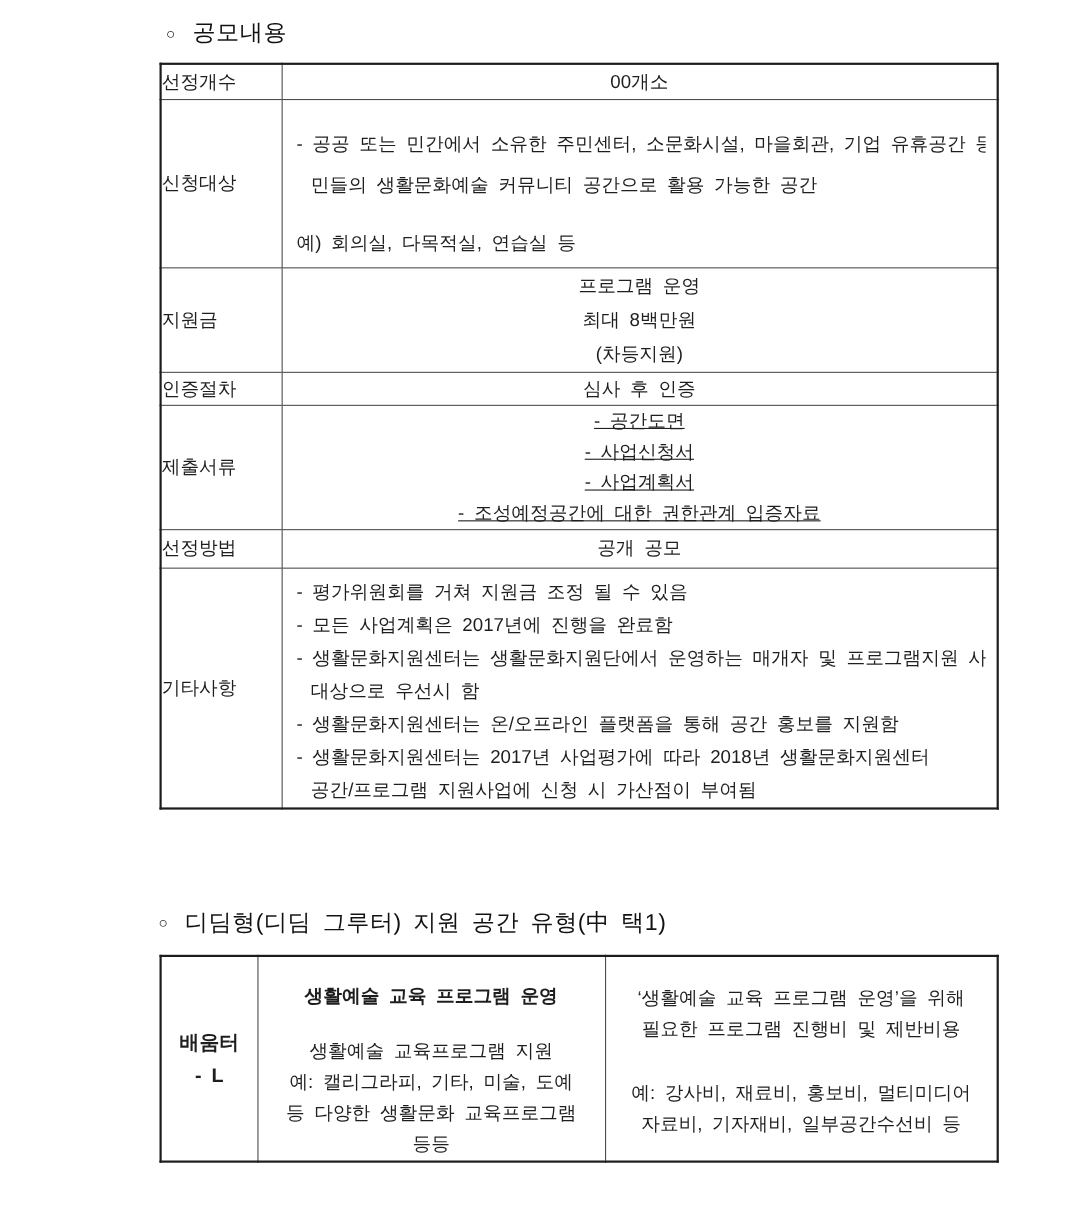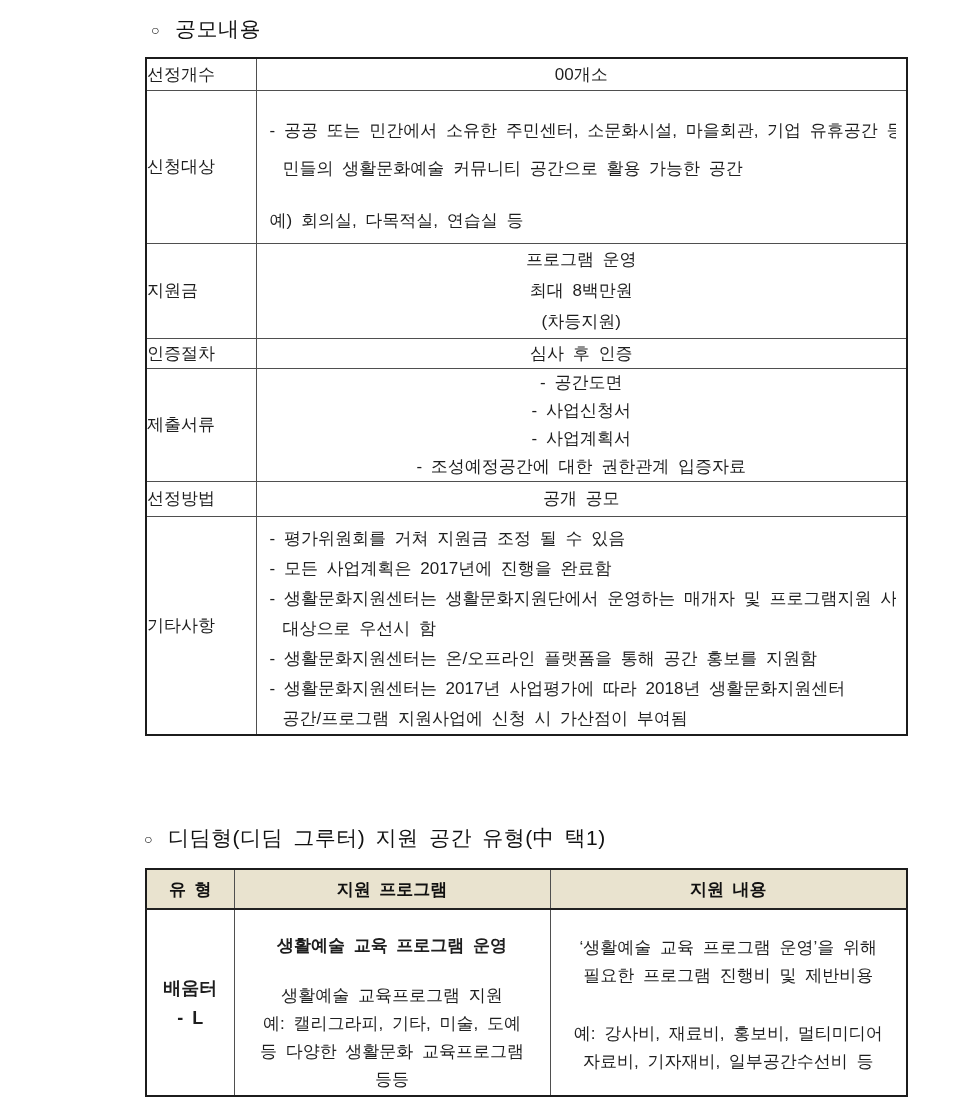--- a/index.html
+++ b/index.html
@@ -58,21 +58,21 @@
   
   .appl{vertical-align:top;padding-top:21px;}
   .appl .ln{line-height:38px;}
   .appl .ind{padding-left:13px;}
   .appl .ex{margin-top:14px;}
 
   
   .grant .ln{line-height:31px;}
 
   
-  .docs .ln{line-height:28px;}
+  .docs .ln{line-height:28px;text-decoration:underline;}
 
   
   .etc{vertical-align:top;padding-top:7px;border-radius:26px;}
   .etc .ln{line-height:30px;}
   .etc .ind{padding-left:13px;}
 
   
   .type-cell{text-align:center;font-weight:bold;font-size:18px;}
   .type-cell .ln{line-height:30px;}
   .prog{vertical-align:top;text-align:center;padding-top:22px;}
@@ -155,25 +155,20 @@
     <span>디딤형(디딤 그루터) 지원 공간 유형(中 택1)</span>
   </div>
 
   <table id="table2">
     <colgroup>
         <col style="width:88px">
         <col style="width:316px">
         <col style="width:357px">
       </colgroup>
     <tbody>
-        <tr style="height:40px">
-      <th>유&nbsp;형</th>
-      <th>지원 프로그램</th>
-      <th>지원 내용</th>
-    </tr>
     <tr style="height:187px">
       <td class="type-cell">
         <div class="ln">배움터</div>
         <div class="ln">- L</div>
       </td>
       <td class="prog">
         <div class="title">생활예술 교육 프로그램 운영</div>
         <div class="ln">생활예술 교육프로그램 지원</div>
         <div class="ln">예: 캘리그라피, 기타, 미술, 도예</div>
         <div class="ln">등 다양한 생활문화 교육프로그램</div>

